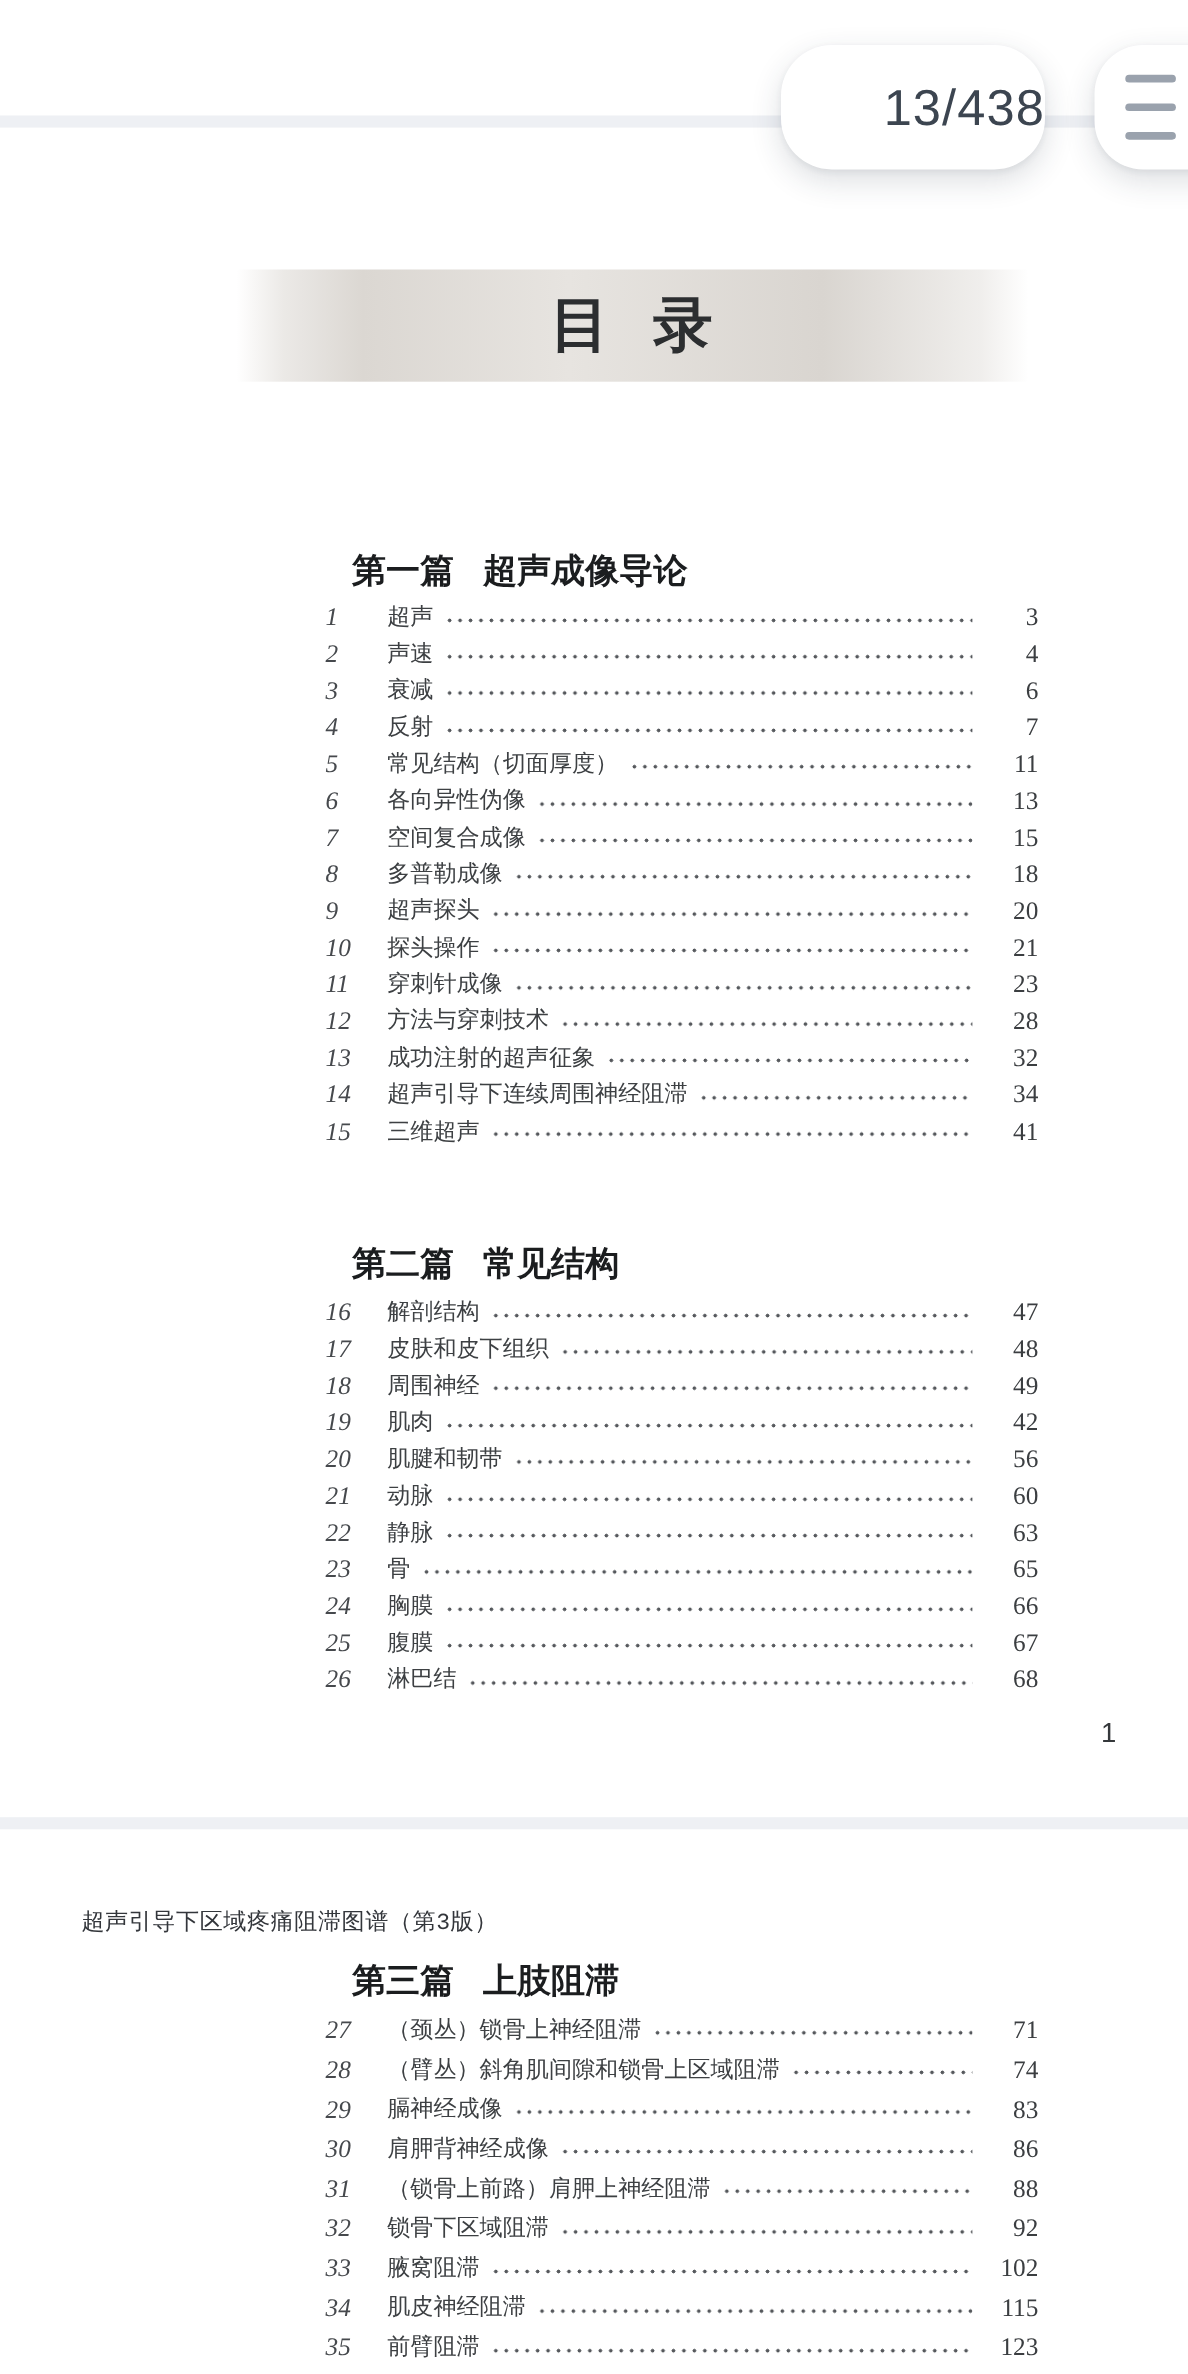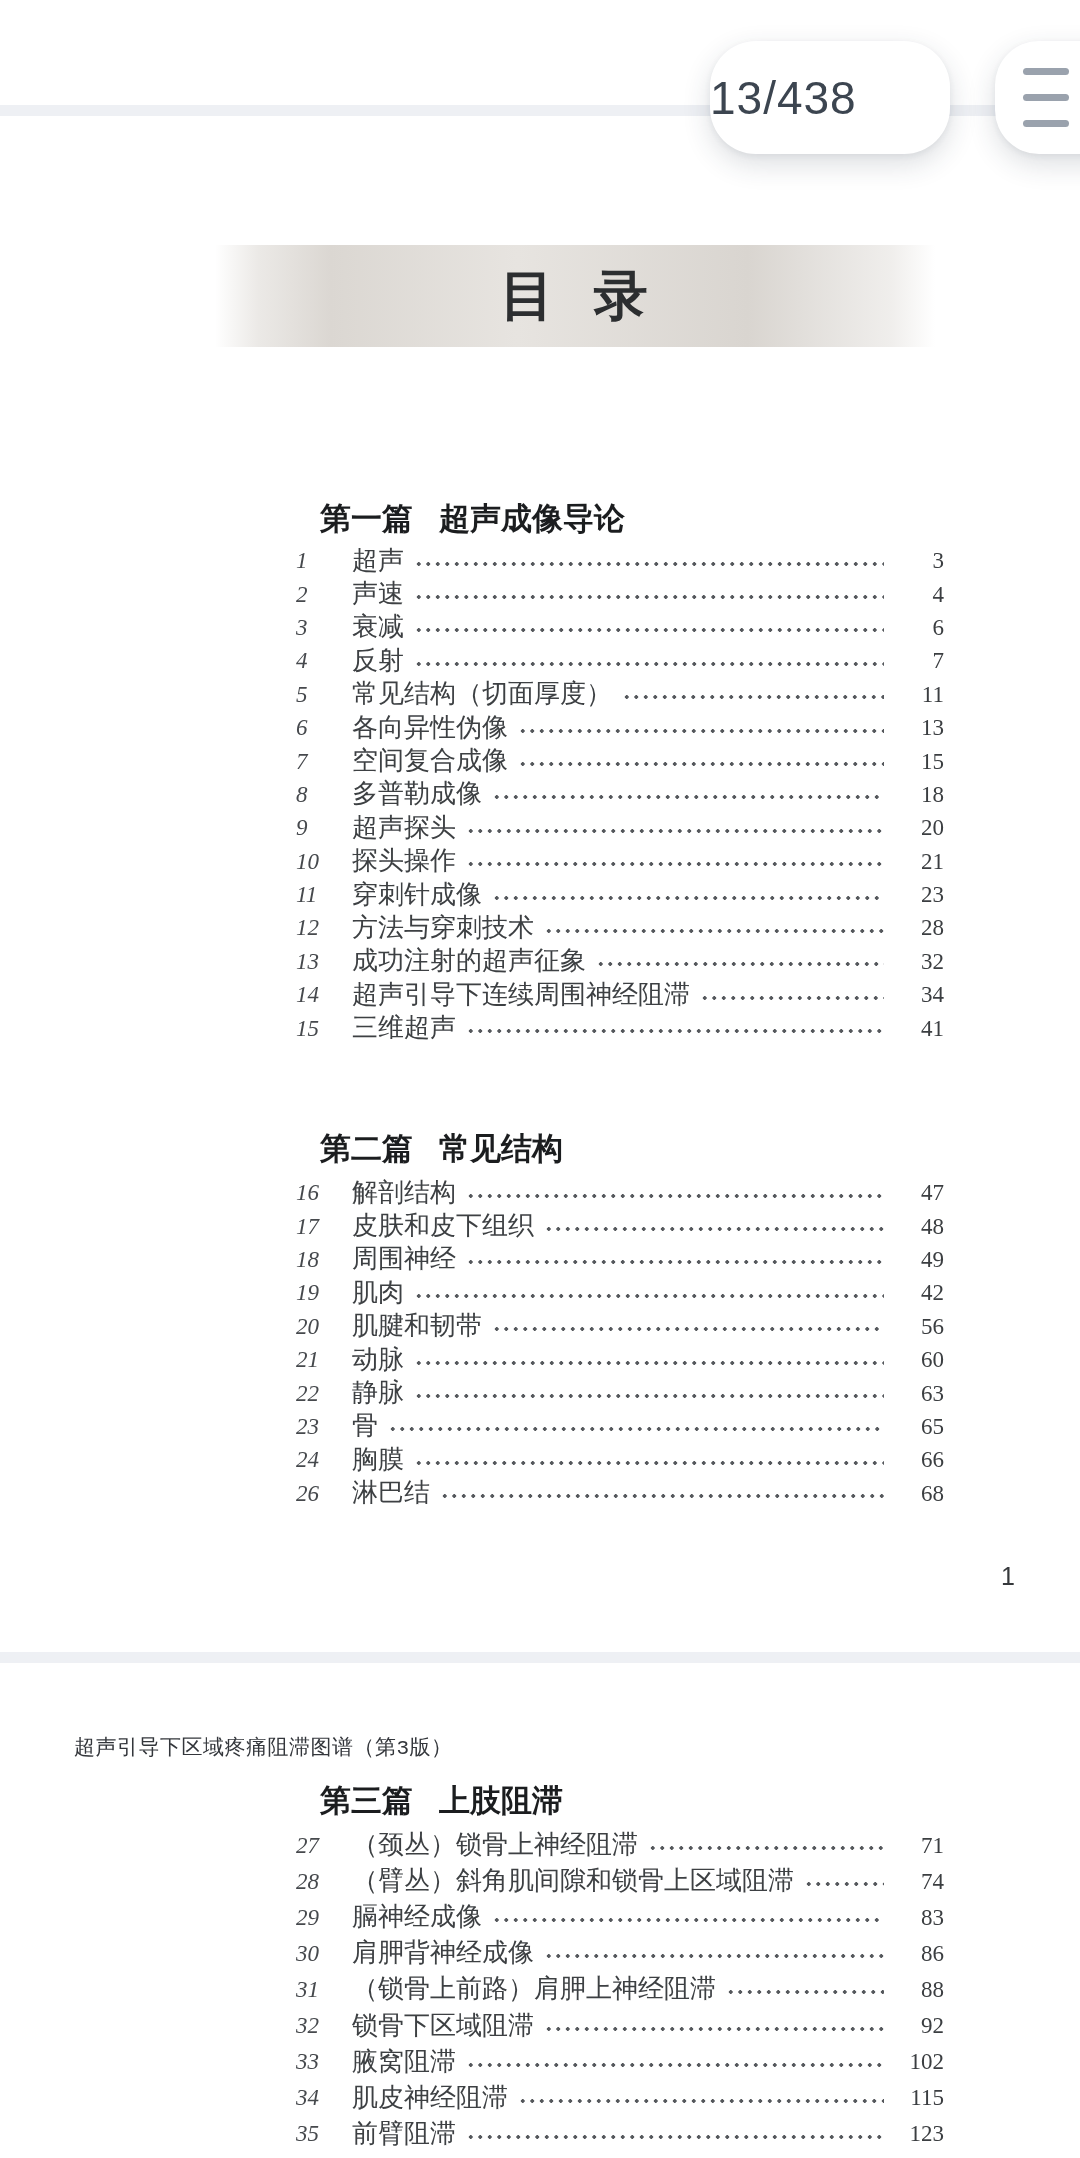--- a/index.html
+++ b/index.html
@@ -9,21 +9,21 @@
   }
   
   .page-gap{position:absolute;left:0;width:1080px;height:11px;background:#eef0f4;}
   .gap-top{top:105px;}
   .gap-mid{top:1652px;}
 
   
   .pill{
     position:absolute;left:710px;top:41px;width:240px;height:113px;border-radius:46px;
     background:#ffffff;box-shadow:0 10px 28px rgba(40,52,70,0.16),0 2px 6px rgba(40,52,70,0.07);
-    display:flex;align-items:center;justify-content:flex-start;z-index:10;
+    display:flex;align-items:center;justify-content:flex-end;z-index:10;
     font-family:"Liberation Sans", sans-serif;font-size:46px;color:#3c4550;letter-spacing:1px;
   }
   .menu-btn{
     position:absolute;left:995px;top:41px;width:145px;height:113px;border-radius:44px;
     background:#ffffff;box-shadow:0 10px 28px rgba(40,52,70,0.16),0 2px 6px rgba(40,52,70,0.07);
     display:flex;align-items:center;z-index:10;
   }
   .bars{display:flex;flex-direction:column;gap:19px;width:46px;margin-left:28px;}
   .bar{height:7px;border-radius:3.5px;background:#9aa2ad;}
 
@@ -48,21 +48,21 @@
 
   .entries{position:absolute;left:296px;width:648px;}
   .row{display:flex;align-items:center;line-height:1;}
   .sec-a .row{height:33.4px;}
   .sec-b .row{height:33.4px;}
   .sec-c .row{height:36.1px;}
   .num{
     width:56px;flex:0 0 56px;font-style:italic;font-size:23px;color:#46494d;
     font-family:"Liberation Serif", serif;
   }
-  .etitle{font-size:26px;color:#3d4043;white-space:nowrap;}
+  .etitle{font-size:21px;color:#3d4043;white-space:nowrap;}
   .leader{
     flex:1;height:8px;margin:6px 8px 0 10px;align-self:center;
     background-image:radial-gradient(circle, #55585c 1.6px, rgba(85,88,92,0) 1.9px);
     background-size:9.5px 8px;background-repeat:repeat-x;background-position:left center;
   }
   .pg{flex:0 0 52px;text-align:right;font-size:23px;color:#3b3e41;font-family:"Liberation Serif", serif;}
 
   .folio{
     position:absolute;left:1001px;top:1562px;font-family:"Liberation Sans", sans-serif;
     font-size:25px;color:#35383b;
@@ -254,20 +254,26 @@
     <span class="pg">65</span>
   </div>
 
   <div class="row">
     <span class="num">24</span>
     <span class="etitle">胸膜</span>
     <span class="leader"></span>
     <span class="pg">66</span>
   </div>
 
+  <div class="row">
+    <span class="num">25</span>
+    <span class="etitle">腹膜</span>
+    <span class="leader"></span>
+    <span class="pg">67</span>
+  </div>
 
   <div class="row">
     <span class="num">26</span>
     <span class="etitle">淋巴结</span>
     <span class="leader"></span>
     <span class="pg">68</span>
   </div>
 </div>
 
     <div class="folio">1</div>

